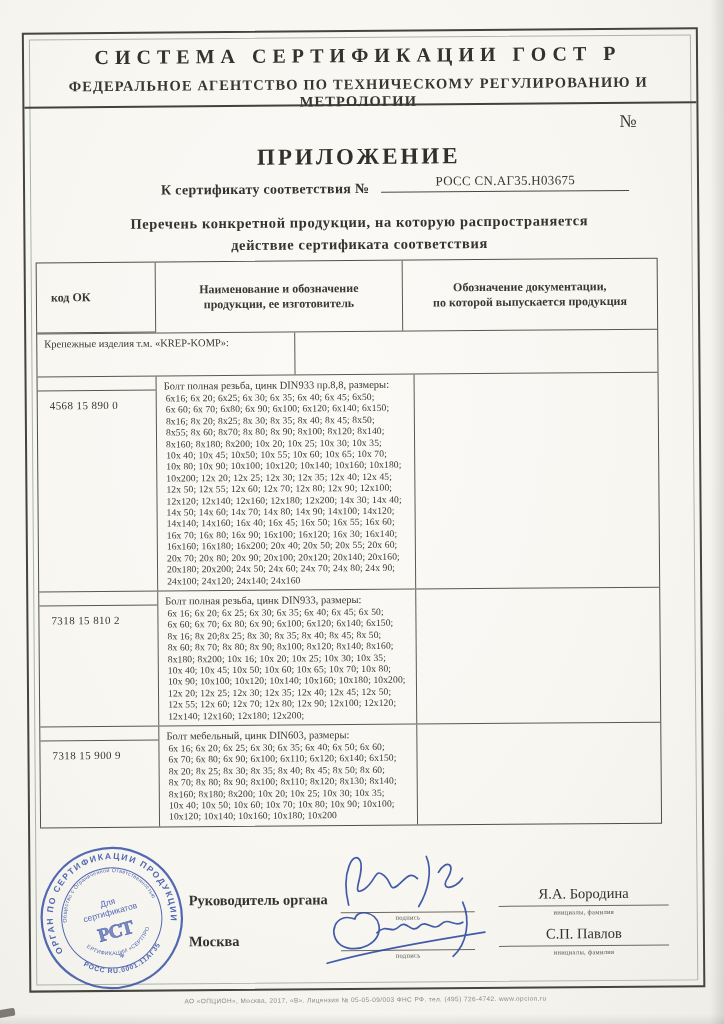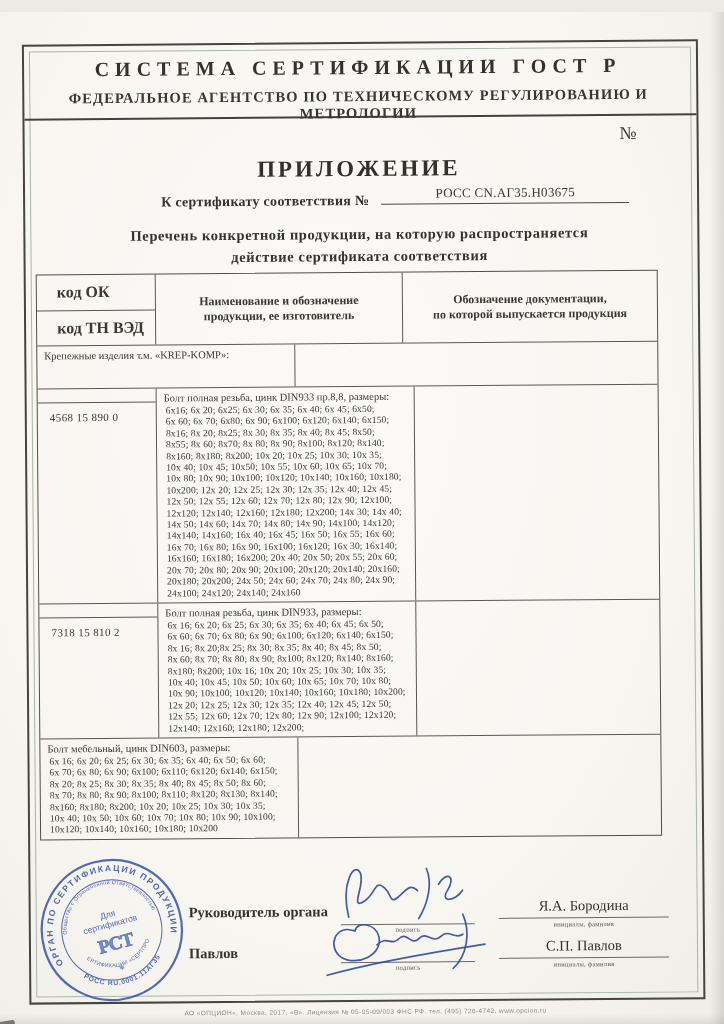--- a/index.html
+++ b/index.html
@@ -7,21 +7,20 @@
     width:724px;height:1024px;overflow:hidden;
     background:#eceae5;
     font-family:"Liberation Serif","DejaVu Serif",serif;
     color:#35332e;
     position:relative;
   }
   .sheet{
     position:absolute;inset:0;
     background:
       radial-gradient(ellipse at 45% 40%, #fbfaf7 0%, #f7f6f1 60%, #efede8 100%);
-    margin-top: 12px;
   }
   .tilt{position:absolute;inset:0;transform:rotate(-0.45deg);transform-origin:50% 55%;}
   
   .edge-right{position:absolute;right:0;top:0;width:14px;height:100%;
     background:linear-gradient(to right, rgba(60,60,55,0), rgba(60,60,55,0.14));pointer-events:none;}
   .edge-bottom{position:absolute;left:0;bottom:0;height:10px;width:100%;
     background:linear-gradient(to bottom, rgba(60,60,55,0), rgba(60,60,55,0.10));pointer-events:none;}
   .corner-mark{position:absolute;left:-3px;top:1009px;width:18px;height:8px;background:#55534d;
     transform:rotate(-9deg);opacity:.75;border-radius:2px;}
 
@@ -57,22 +56,22 @@
 
   
   .cert-table{position:absolute;left:38px;top:260px;width:620px;
     border:1.6px solid #514f49;font-size:11px;color:#3a3831;}
   .trow{display:flex;}
   .trow + .trow{border-top:1px solid #5a5850;}
   .c1{width:118px;border-right:1px solid #5a5850;display:flex;flex-direction:column;}
   .c2{width:246px;border-right:1px solid #5a5850;}
   .c3{flex:1;}
   .header-row{height:70px;}
-  .hc1-top,.hc1-bottom{flex:1;display:flex;align-items:center;padding-left:20px;
-    font-size:16px;font-weight:bold;}
+  .hc1-top,.hc1-bottom{flex:1;display:flex;align-items:center;padding-left:14px;
+    font-size:12px;font-weight:bold;}
   .hc1-top{border-bottom:1px solid #5a5850;}
   .hdr{display:flex;align-items:center;justify-content:center;text-align:center;
     font-size:12px;font-weight:bold;white-space:pre-line;line-height:15px;}
   .row1{min-height:42px;}
   .r1code{padding:3px 6px;border-bottom:1px solid #5a5850;font-size:11px;line-height:13.5px;
     white-space:pre-line;}
   .substrip{flex:1;}
   .strip{height:13px;border-bottom:1px solid #5a5850;}
   .code{padding:8px 4px 4px 12px;font-size:11px;letter-spacing:0.4px;}
   .prod{padding:3px 4px 4px 7px;}
@@ -129,21 +128,20 @@
       </span>
     </div>
 
     <div class="subtitle1">Перечень конкретной продукции,  на которую распространяется</div>
     <div class="subtitle2">действие сертификата соответствия</div>
 
     <div class="cert-table">
       <div class="trow header-row">
         <div class="c1">
           <div class="hc1-top">код ОК</div>
-          <div class="hc1-bottom">код ТН ВЭД</div>
         </div>
         <div class="c2 hdr">Наименование и обозначение
 продукции, ее изготовитель</div>
         <div class="c3 hdr">Обозначение документации,
 по которой выпускается продукция</div>
       </div>
 
       <div class="trow row1">
         <div class="c2 prod">
           <div class="prod-title">Крепежные изделия т.м. «KREP-KOMP»:</div>
@@ -194,20 +192,24 @@
 10х 40; 10х 45; 10х 50; 10х 60; 10х 65; 10х 70; 10х 80;
 10х 90; 10х100; 10х120; 10х140; 10х160; 10х180; 10х200;
 12х 20; 12х 25; 12х 30; 12х 35; 12х 40; 12х 45; 12х 50;
 12х 55; 12х 60; 12х 70; 12х 80; 12х 90; 12х100; 12х120;
 12х140; 12х160; 12х180; 12х200;</div>
         </div>
         <div class="c3"></div>
       </div>
 
       <div class="trow">
+        <div class="c1">
+          <div class="strip"></div>
+          <div class="code">7318 15 900 9</div>
+        </div>
         <div class="c2 prod">
           <div class="prod-title">Болт мебельный, цинк DIN603, размеры:</div>
           <div class="sizes">6х 16; 6х 20; 6х 25; 6х 30; 6х 35; 6х 40; 6х 50; 6х 60;
 6х 70; 6х 80; 6х 90; 6х100; 6х110; 6х120; 6х140; 6х150;
 8х 20; 8х 25; 8х 30; 8х 35; 8х 40; 8х 45; 8х 50; 8х 60;
 8х 70; 8х 80; 8х 90; 8х100; 8х110; 8х120; 8х130; 8х140;
 8х160; 8х180; 8х200; 10х 20; 10х 25; 10х 30; 10х 35;
 10х 40; 10х 50; 10х 60; 10х 70; 10х 80; 10х 90; 10х100;
 10х120; 10х140; 10х160; 10х180; 10х200</div>
         </div>
@@ -240,21 +242,21 @@
             <textPath href="#arcIB" startOffset="50%" text-anchor="middle">ЦЕНТР СЕРТИФИКАЦИИ «СЕРТПРОМТЕСТ»</textPath>
           </text>
           <text x="75" y="62" text-anchor="middle" font-size="8.5" stroke="none" font-family="Liberation Sans, DejaVu Sans, sans-serif">Для</text>
           <text x="75" y="72" text-anchor="middle" font-size="8.5" stroke="none" font-family="Liberation Sans, DejaVu Sans, sans-serif">сертификатов</text>
           <text x="75" y="95" text-anchor="middle" font-size="19" font-weight="bold" letter-spacing="-1" stroke-width="0.6" fill-opacity="0.75">РСТ</text>
           <text x="75" y="116" text-anchor="middle" font-size="6" stroke="none">✻</text>
         </g>
       </svg>
 
       <div class="role1">Руководитель органа</div>
-      <div class="role2">Павлов</div>
+      <div class="role2">Москва</div>
 
       <div class="sigline line1">
         <span class="cap">подпись</span>
       </div>
       <div class="sigline line2">
         <span class="cap">подпись</span>
       </div>
 
       <svg class="sig-svg sv1" width="150" height="78" viewBox="0 0 150 78">
         <g stroke="#2f4aa0" stroke-width="1.7" fill="none" stroke-linecap="round" opacity="0.9">

